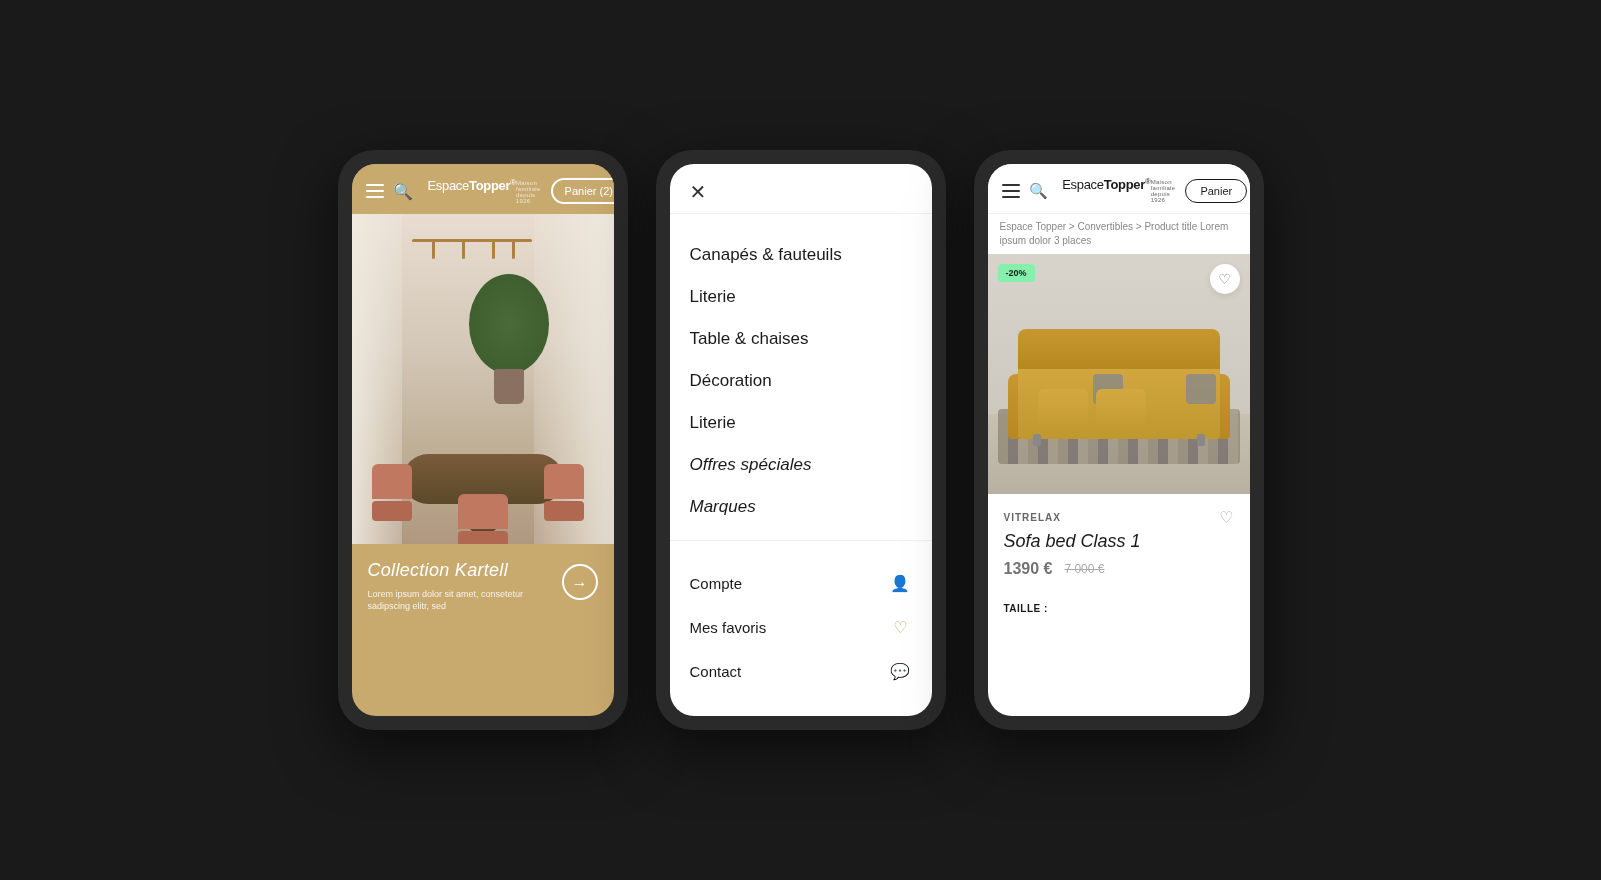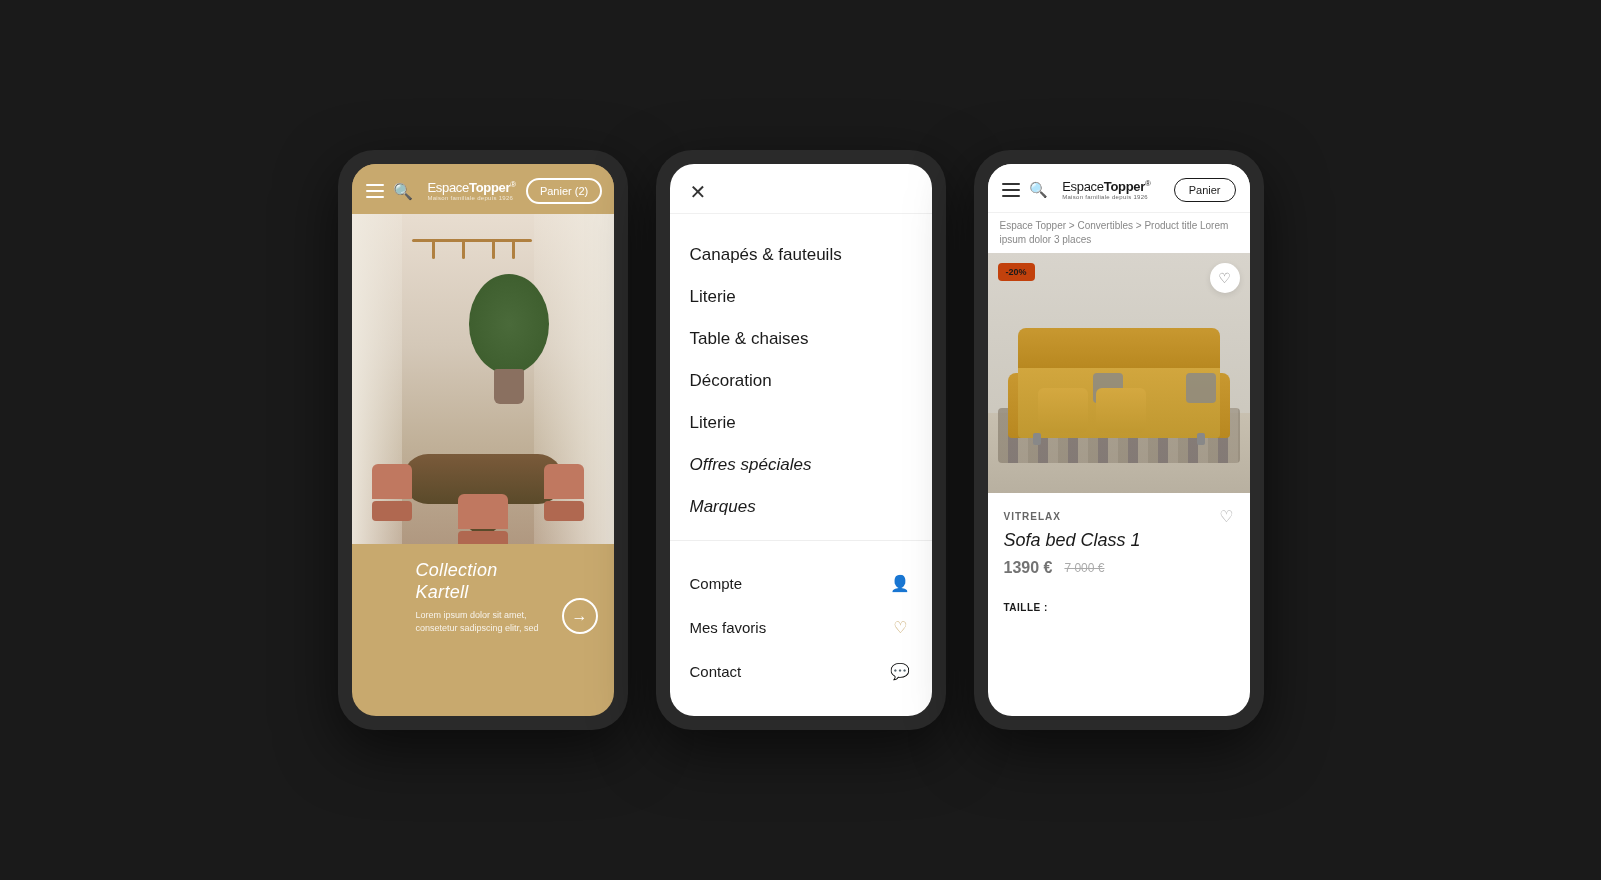--- a/index.html
+++ b/index.html
@@ -163,23 +163,22 @@
       bottom: 0; left: 50%;
       transform: translateX(-50%);
       width: 50px; height: 50px;
     }
     .chair-front .chair-back { background: #c07860; width: 50px; }
     .chair-front .chair-seat { background: #b06850; width: 50px; }
     .phone1-banner {
       background: #c8a96e;
       padding: 16px 16px 10px;
       display: flex;
-      align-items: flex-end;
+      align-items: flex-start;
       gap: 10px;
-      margin-left: 48px;
     }
     .banner-text { flex: 1; }
     .banner-title {
       font-size: 18px;
       font-weight: 300;
       color: #fff;
       font-style: italic;
       letter-spacing: 0.3px;
       line-height: 1.2;
     }
@@ -278,21 +277,21 @@
     }
     .product-image-bg {
       width: 100%;
       height: 100%;
       background: linear-gradient(135deg, #e8e0d0 0%, #d4cfc0 40%, #c8c0b0 70%, #d8d0c4 100%);
       position: relative;
     }
     .discount-badge {
       position: absolute;
       top: 10px; left: 10px;
-      background: #c2410c;
+      background: #86efac;
       color: #1a1a1a;
       font-size: 9px;
       font-weight: 600;
       padding: 4px 8px;
       border-radius: 4px;
       z-index: 2;
     }
     .wishlist-btn-product {
       position: absolute;
       top: 10px; right: 10px;
@@ -448,21 +447,21 @@
     .hamburger-line {
       width: 18px;
       height: 2px;
       background: currentColor;
       border-radius: 1px;
     }
 
     
     .logo-wrap {
       display: flex;
-      flex-direction: column;
+      flex-direction: row;
       line-height: 1;
     }
     .logo-main {
       font-size: 13px;
       font-weight: 400;
       letter-spacing: -0.3px;
     }
     .logo-main .thin { font-weight: 200; }
     .logo-main .heavy { font-weight: 800; }
     .logo-main .reg { font-size: 8px; vertical-align: super; }

